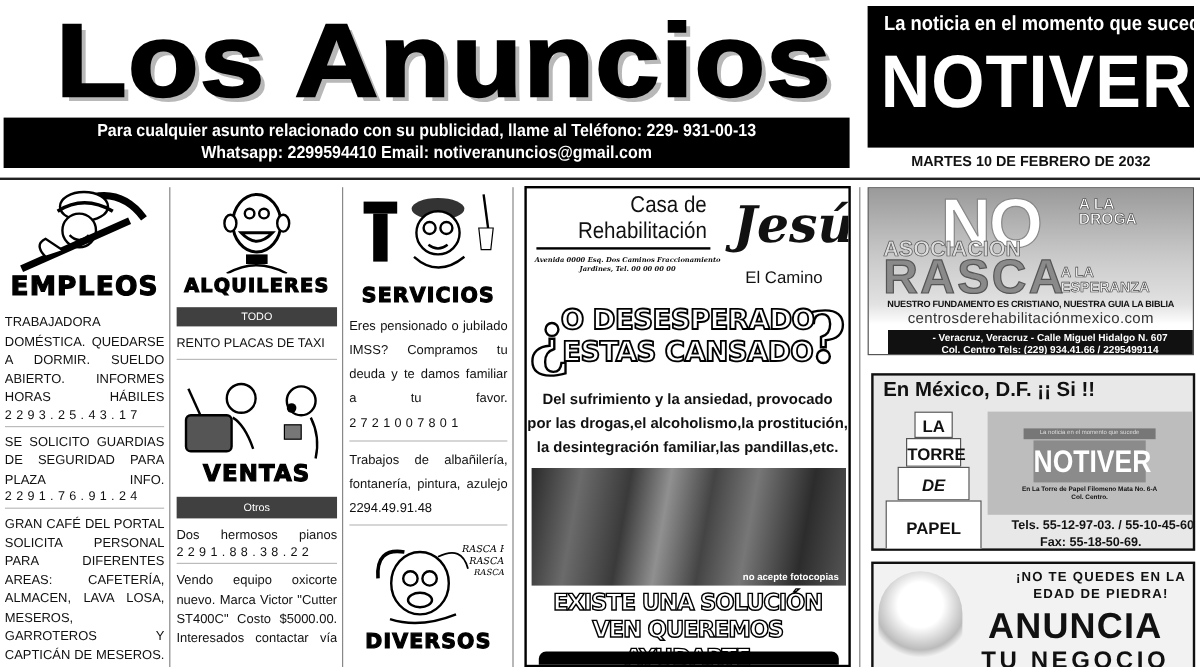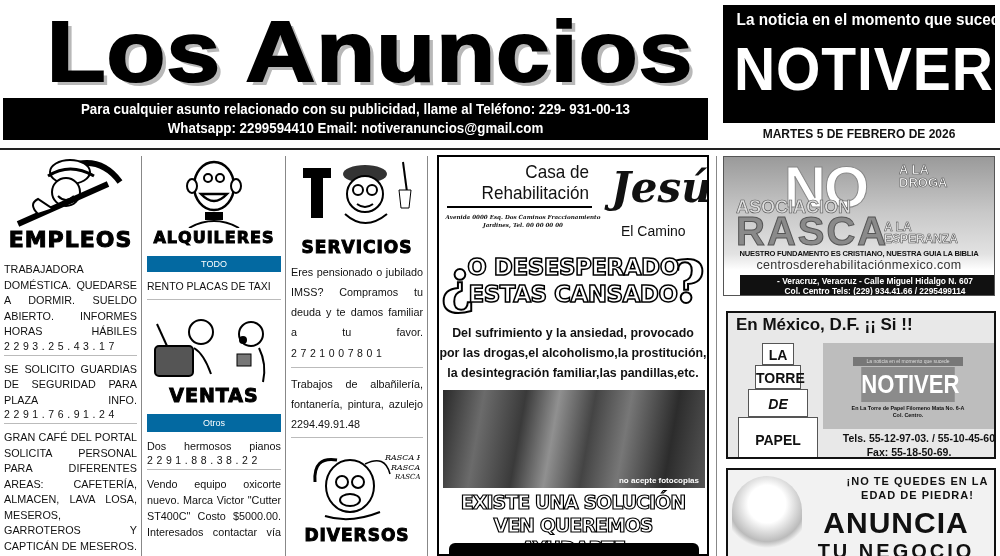--- a/index.html
+++ b/index.html
@@ -34,21 +34,21 @@
   .vdiv { position: absolute; top: 156px; width: 1px; height: 400px; background: #888; }
   .col-1 { left: 4px; width: 133px; }
   .col-2 { left: 147px; width: 134px; }
   .col-3 { left: 291px; width: 132px; }
 
   .section-art { display: flex; justify-content: center; align-items: flex-end; }
   .section-title {
     font-family: "DejaVu Sans", sans-serif; font-weight: 900; text-align: center; color: #000;
     letter-spacing: 1px; -webkit-text-stroke: 1px #000;
   }
-  .cat-bar { background: #0369a1; color: #fff; text-align: center; font-size: 9px; height: 16px; line-height: 16px; margin: 4px 0 4px; }
+  .cat-bar { background: #404040; color: #fff; text-align: center; font-size: 9px; height: 16px; line-height: 16px; margin: 4px 0 4px; }
 
   .ad { font-size: 10.8px; line-height: 16px; text-align: justify; text-align-last: auto; }
   .ad.caps { text-transform: uppercase; line-height: 15.5px; }
   .phone { letter-spacing: 3.6px; font-size: 10.5px; }
   .sep { border-bottom: 1px solid #bbb; margin: 3px 0 6px; }
   .just { text-align: justify; text-align-last: justify; }
 
   
   .rehab { position: absolute; left: 437px; top: 155px; width: 272px; height: 401px; border: 2px solid #000; overflow: hidden; background: #fff; }
   .rehab-casa { position: absolute; left: 10px; top: 4px; width: 140px; text-align: right; font-size: 19px; line-height: 21px; transform: scaleX(0.9); transform-origin: right; }
@@ -110,21 +110,21 @@
 <div class="masthead-title">Los Anuncios</div>
 <div class="masthead-bar">
   <div>Para cualquier asunto relacionado con su publicidad, llame al  Teléfono: 229- 931-00-13</div>
   <div>Whatsapp: 2299594410 Email: notiveranuncios@gmail.com</div>
 </div>
 
 <div class="brand-box">
   <div class="brand-slogan">La noticia en el momento que sucede</div>
   <div class="brand-name">NOTIVER</div>
 </div>
-<div class="brand-date">MARTES 5 DE FEBRERO DE 2026</div>
+<div class="brand-date">MARTES 10 DE FEBRERO DE 2032</div>
 
 <div class="top-rule"></div>
 <div class="vdiv" style="left:141px"></div>
 <div class="vdiv" style="left:285px"></div>
 <div class="vdiv" style="left:427px"></div>
 <div class="vdiv" style="left:716px"></div>
 
 <div class="col col-1">
   <div class="section-art" style="height:78px">
     <svg width="125" height="74" viewBox="0 0 125 74">

